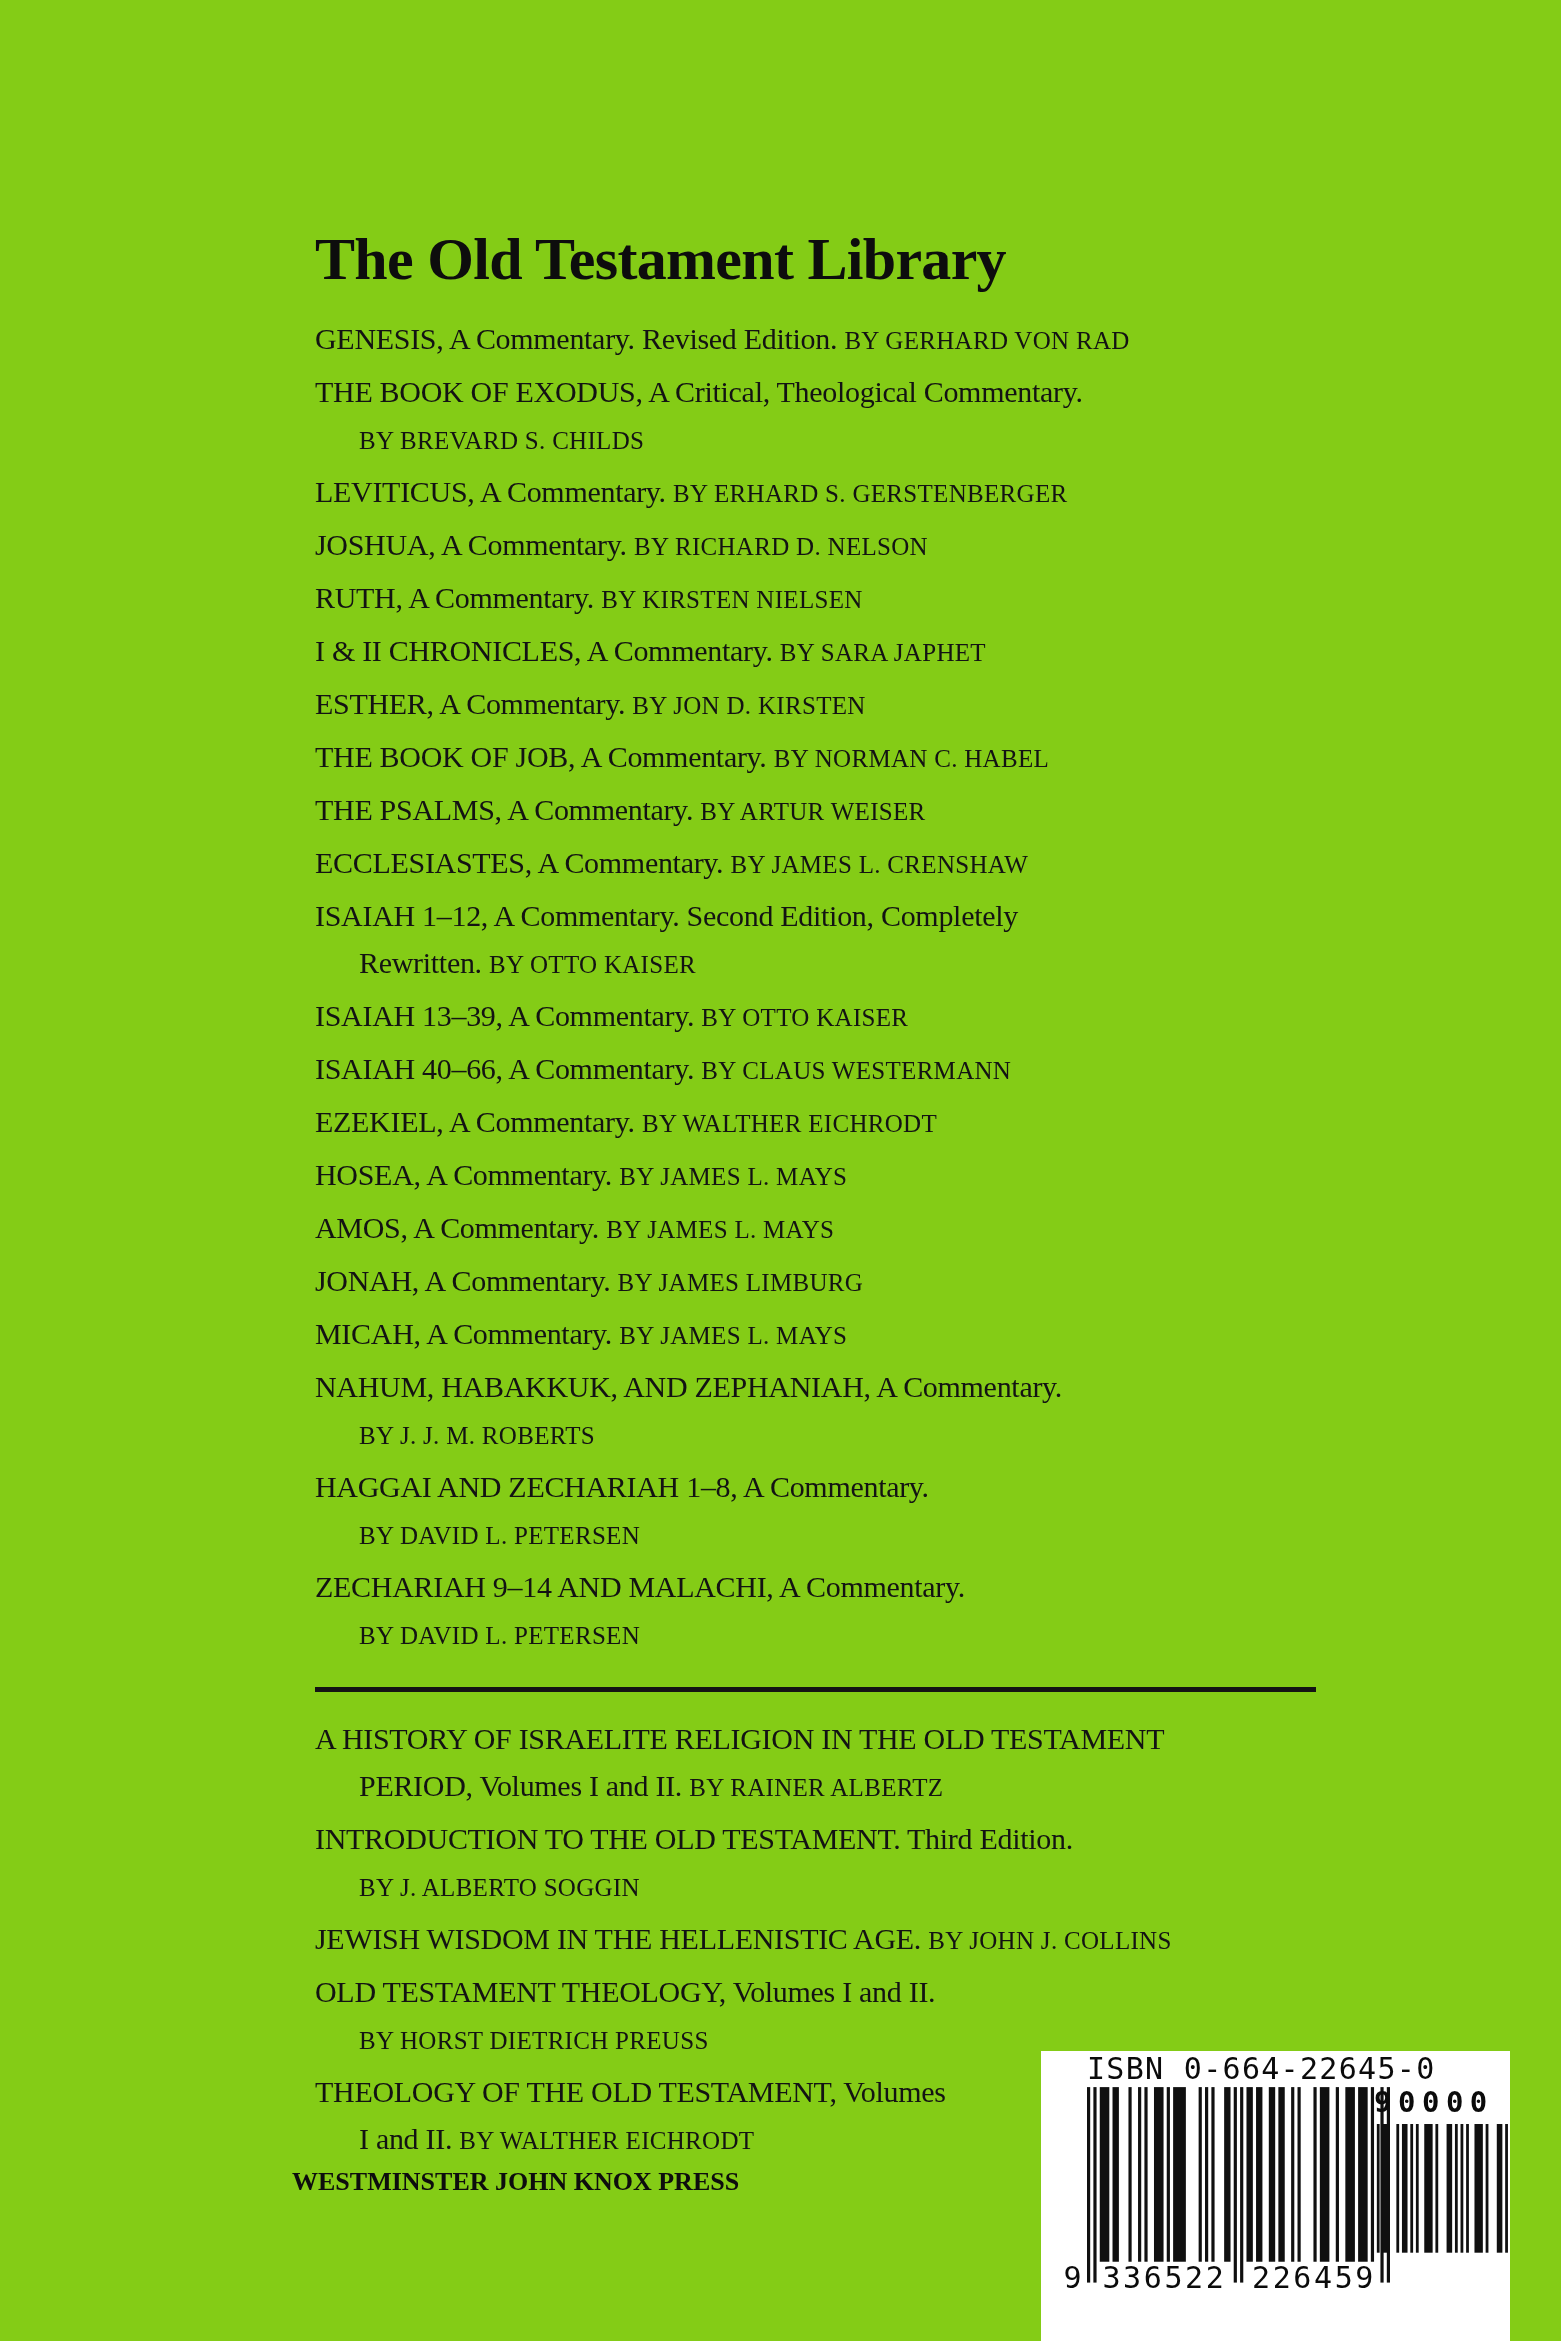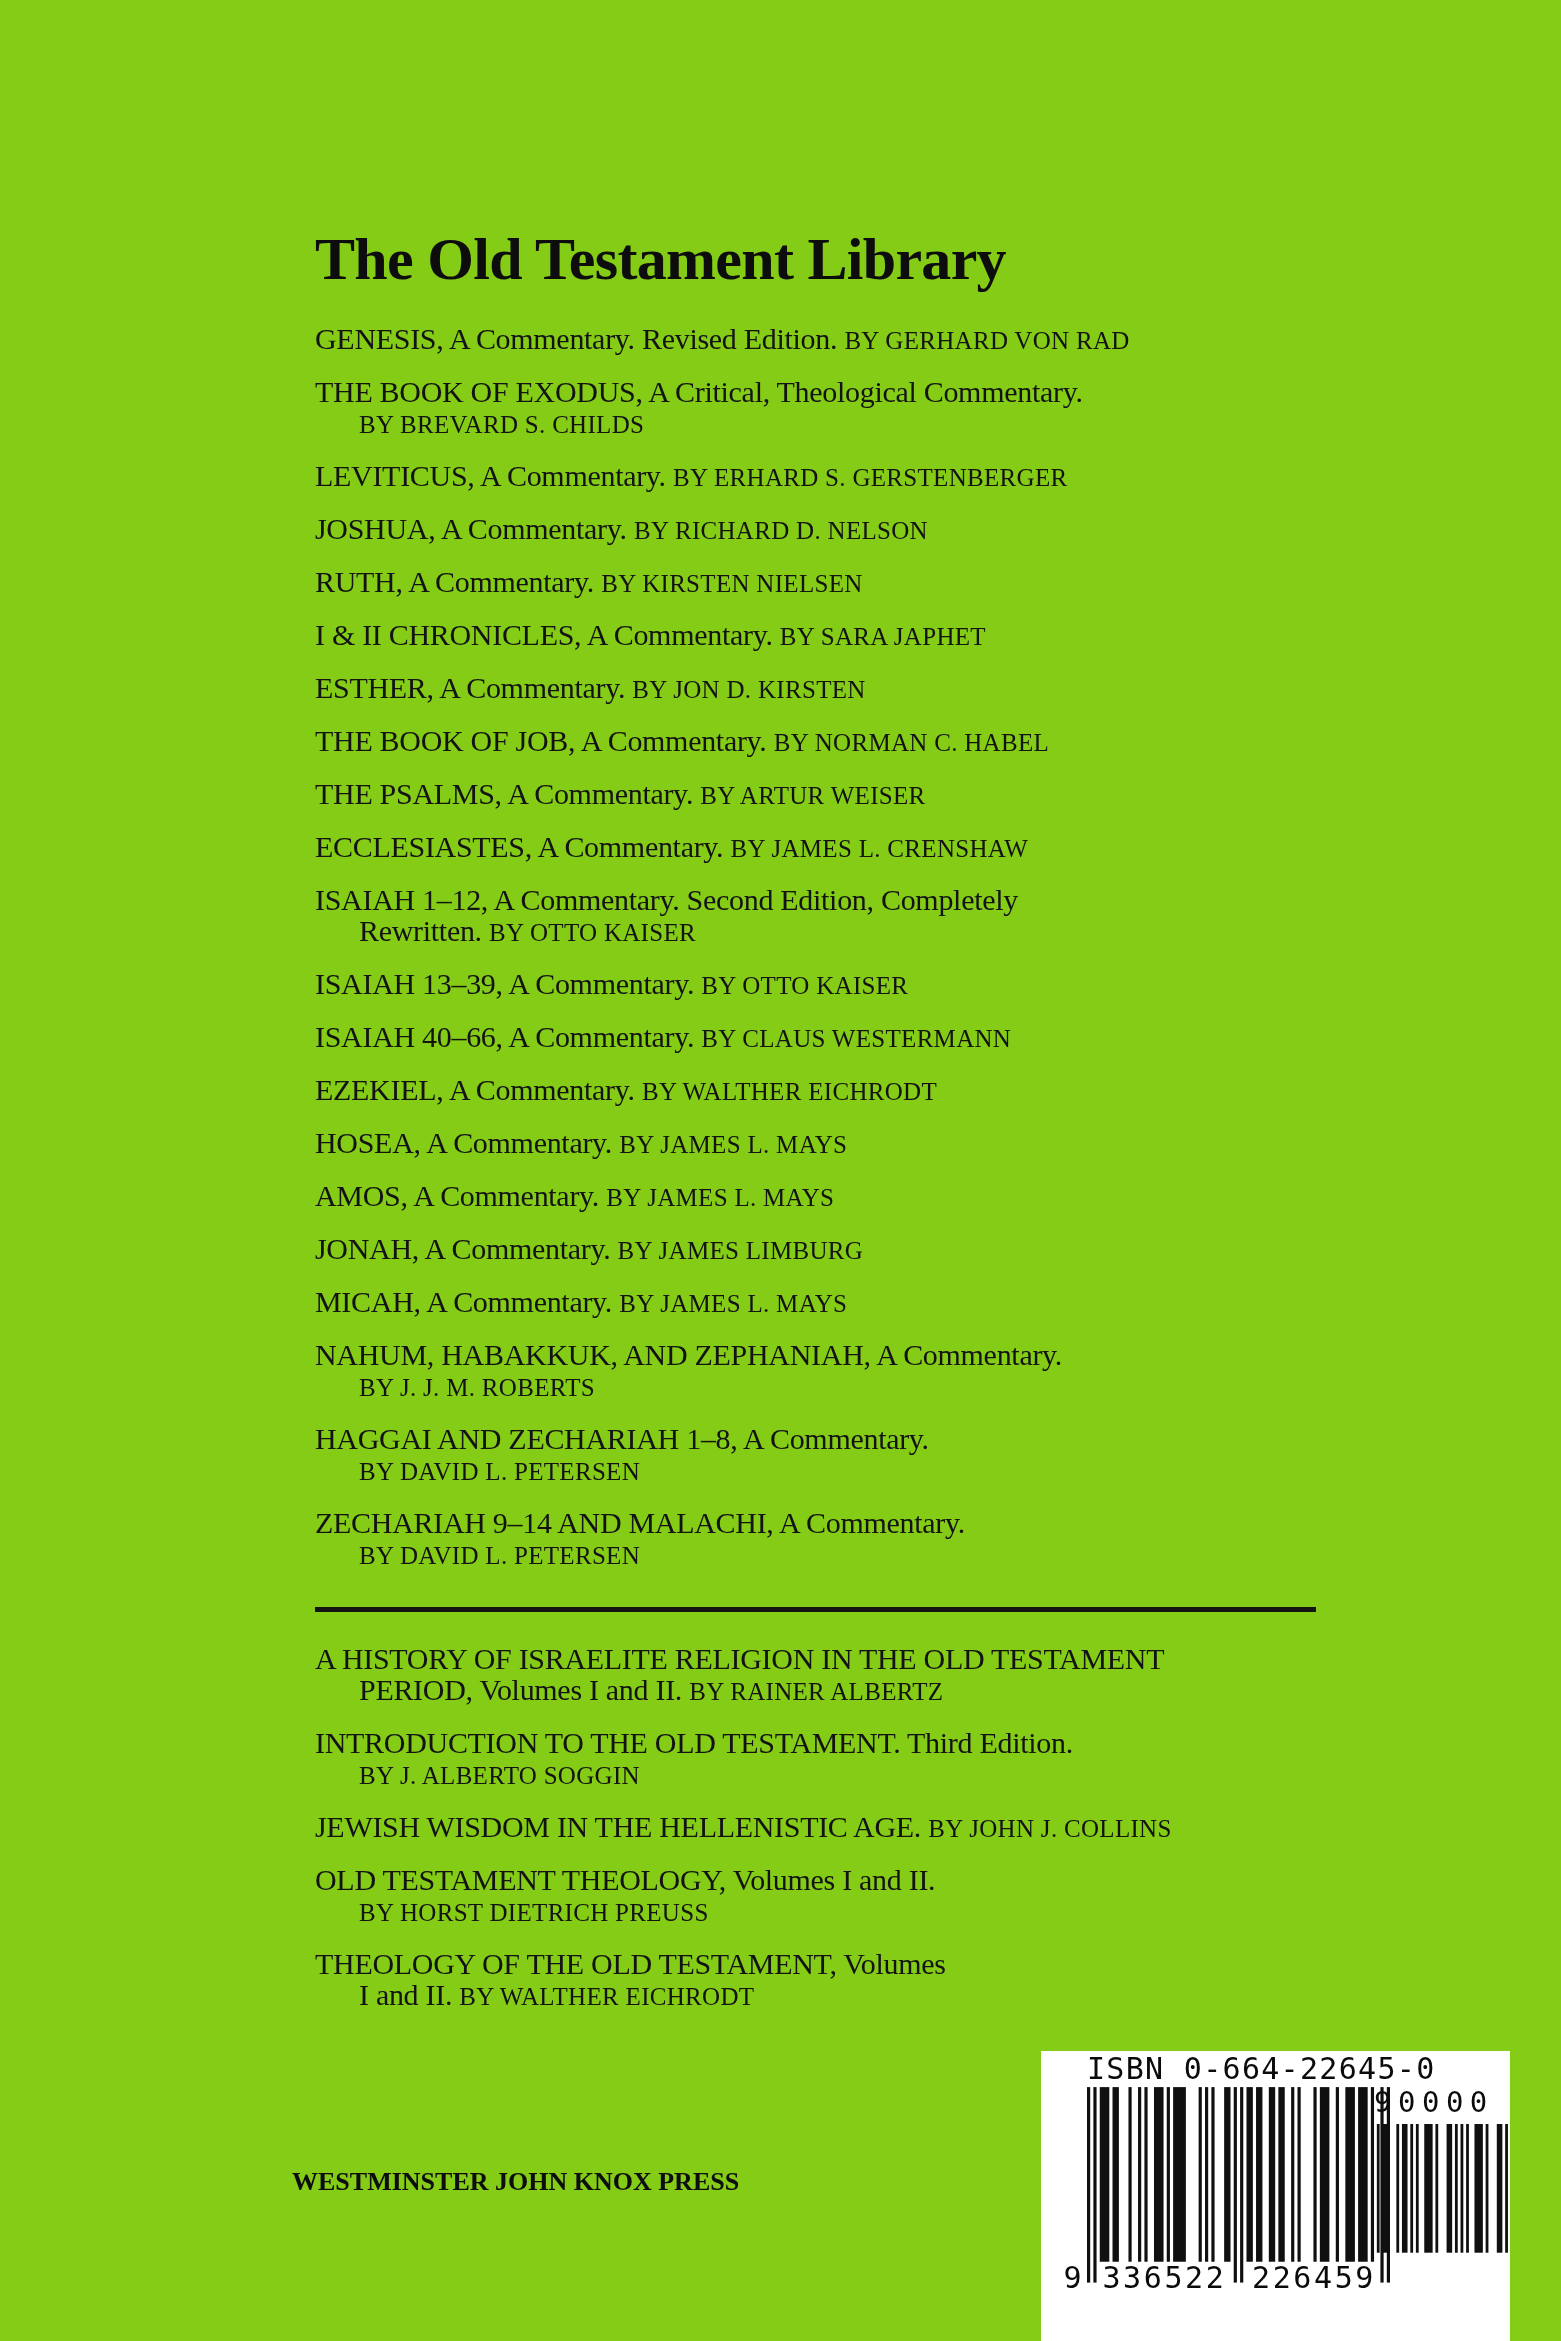--- a/index.html
+++ b/index.html
@@ -4,37 +4,37 @@
 <style>
   html,body{margin:0;padding:0;}
   body{width:1562px;height:2342px;overflow:hidden;}
   .page{position:relative;width:1562px;height:2342px;background:#84cc16;overflow:hidden;
         font-family:"Liberation Serif",serif;color:#131313;padding-left:19px;}
   .content{padding:229px 234px 0 296px;}
   .series-title{font-size:60px;line-height:1;font-weight:bold;letter-spacing:-0.7px;
                 margin:0 0 34px 0;color:#0d0d0d;white-space:nowrap;}
   .book{margin-bottom:20px;}
   .line{white-space:nowrap;font-size:30px;line-height:31px;letter-spacing:-0.3px;}
-  .line.cont{padding-left:44px;}
+  .line.cont{padding-left:44px;margin-top:16px;}
   .line .by{font-size:25px;letter-spacing:0.3px;}
   .divider{height:5.2px;width:1001px;background:#141414;border:none;margin:36px 0 31px 0;}
   .publisher{position:absolute;left:292px;top:2167px;font-size:26px;font-weight:bold;
              letter-spacing:0;color:#0d0d0d;white-space:nowrap;}
   .barcode-panel{position:absolute;left:1041px;top:2051px;width:469px;height:291px;background:#ffffff;}
   .isbn-line{position:absolute;left:46px;top:0;font-family:"DejaVu Sans Mono",monospace;
              font-size:30px;letter-spacing:1.3px;color:#0b0b0b;white-space:nowrap;}
   .ean13-wrap{position:absolute;left:46px;top:36px;width:303px;height:215px;}
   .ean13-wrap svg{display:block;}
   .ean13-wrap rect{fill:#101010;}
   .digit{position:absolute;top:173px;font-family:"DejaVu Sans Mono",monospace;
          font-size:30px;letter-spacing:2.6px;color:#0b0b0b;}
   .digit.g1{left:-23.4px;}
   .digit.g2{left:10.4px;width:134px;text-align:center;}
   .digit.g3{left:160px;width:134px;text-align:center;}
-  .addon-wrap{position:absolute;left:333px;top:34px;width:116px;}
+  .addon-wrap{position:absolute;left:333px;top:34px;width:116px;font-weight:bold;}
   .price{display:block;text-align:center;font-family:"DejaVu Sans Mono",monospace;
          font-size:29px;letter-spacing:6.5px;color:#0b0b0b;margin:0 0 5.2px 0;}
   .addon-wrap svg{display:block;}
   .addon-wrap rect{fill:#101010;}
   .edge-black{position:absolute;right:0;top:0;width:9px;height:1005px;background:#0b0b0b;}
   .edge-blue{position:absolute;right:0;top:1320px;bottom:0;width:9.8px;background:#155da8;}
   .edge-fade{position:absolute;right:9.8px;top:1959px;bottom:0;width:6.5px;background:#e9f6fa;}
 </style>
 </head>
 <body>

